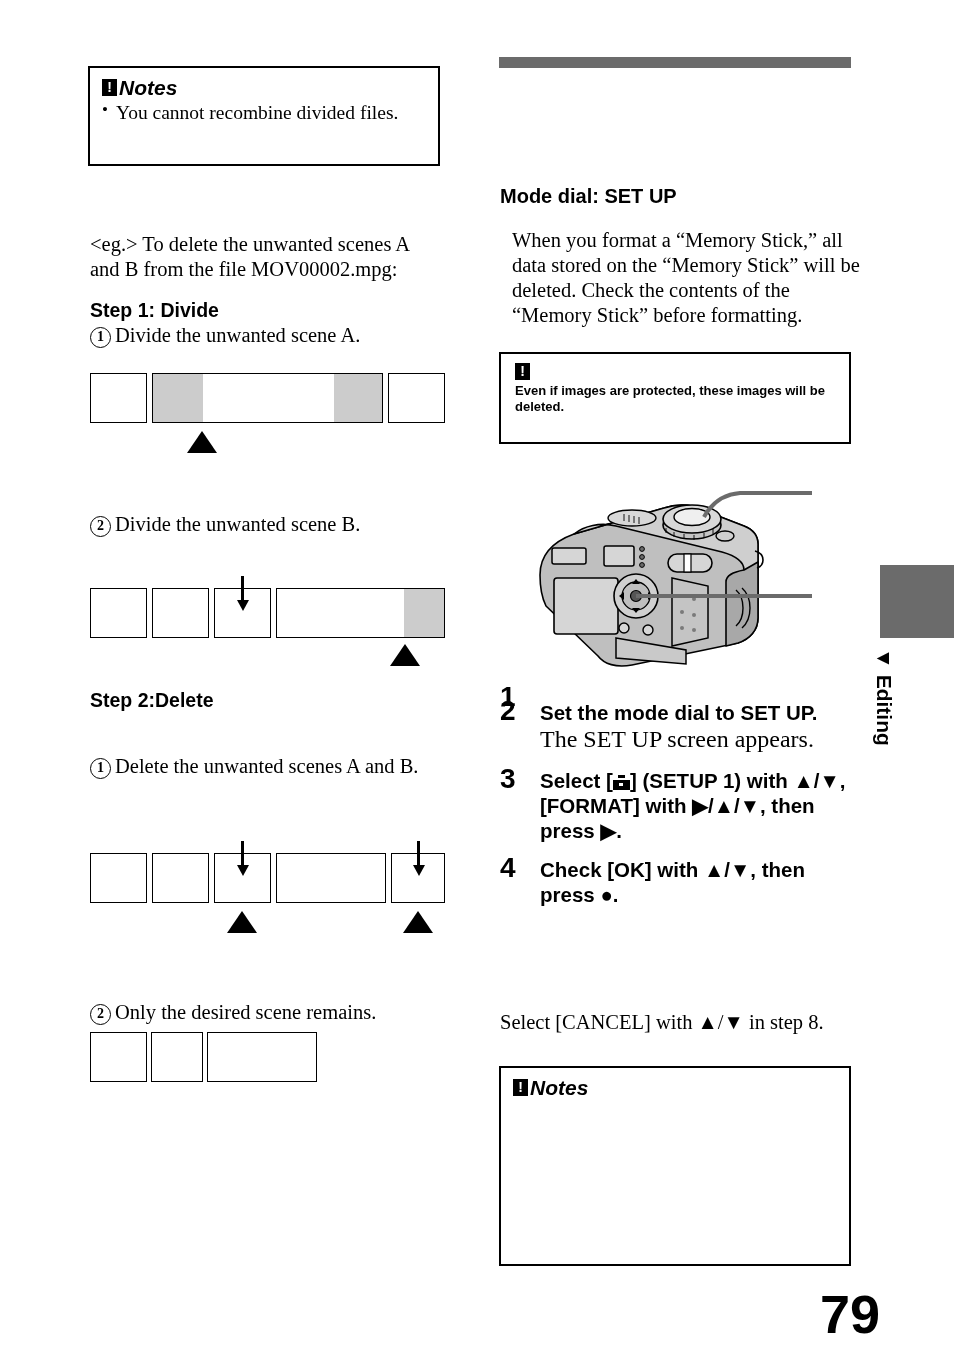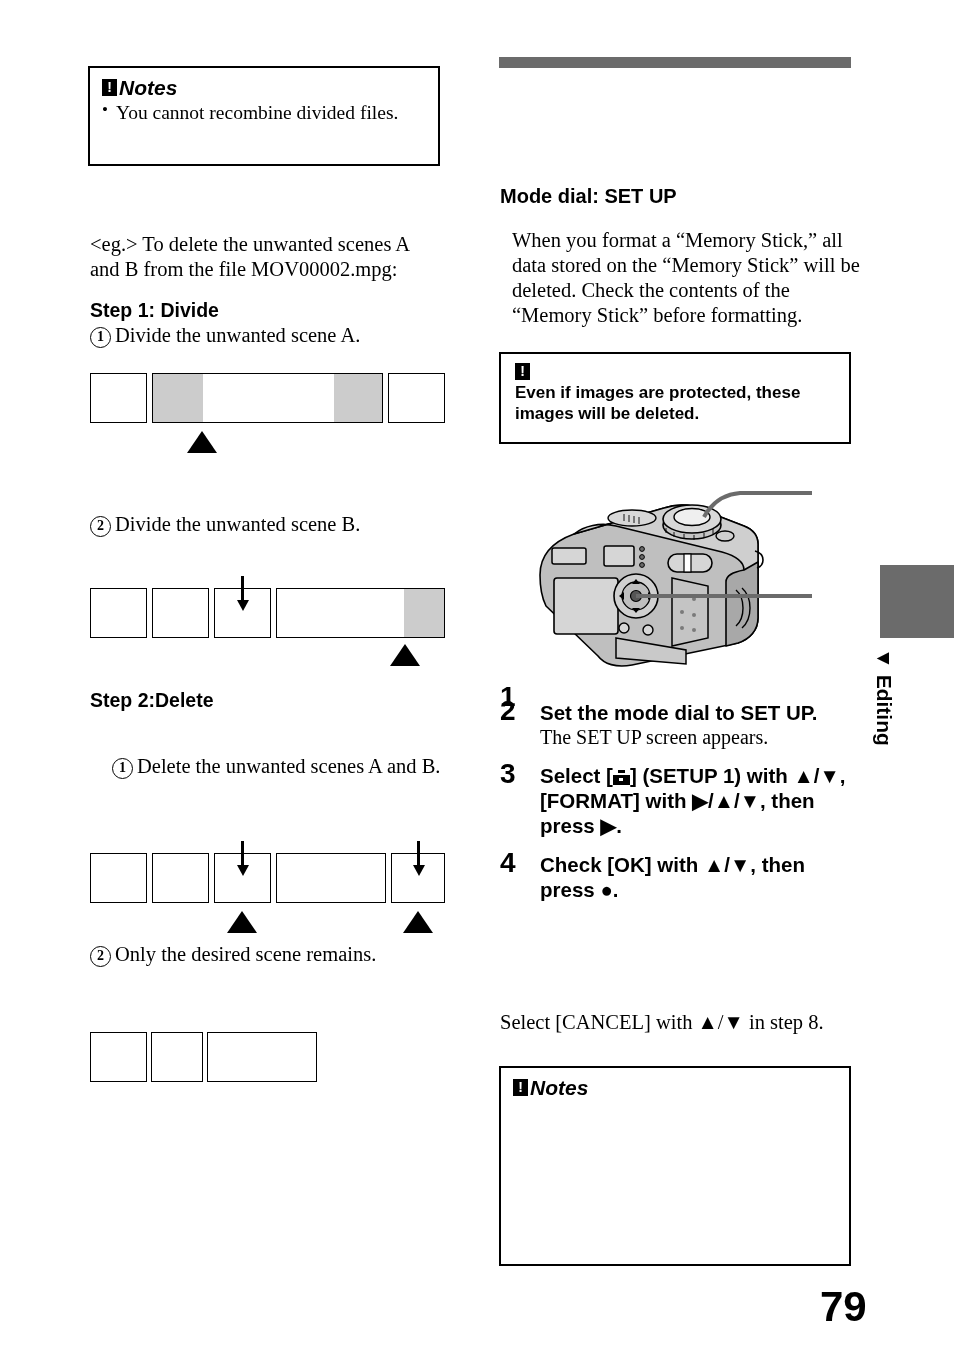--- a/index.html
+++ b/index.html
@@ -148,21 +148,21 @@
   }
   .step-main {
     font-family: "Liberation Sans", sans-serif;
     font-weight: bold;
     font-size: 20.5px;
     line-height: 1.22;
   }
   .step-sub {
     font-family: "Liberation Serif", serif;
     font-weight: normal;
-    font-size: 20px;
+    font-size: 24px;
     line-height: 1.2;
   }
 
   
   .setup-glyph {
     display: inline-block;
     position: relative;
     width: 17px; height: 15px;
     vertical-align: -2px;
   }
@@ -186,21 +186,21 @@
     font-weight: bold;
     font-size: 21px;
     white-space: nowrap;
     transform-origin: left top;
     transform: rotate(90deg);
   }
   .pagenum {
     position: absolute;
     font-family: "Liberation Sans", sans-serif;
     font-weight: bold;
-    font-size: 42px;
+    font-size: 54px;
   }
 </style>
 </head>
 <body>
 
 <div class="page">
 
   <div class="box" style="left:88px; top:66px; width:352px; height:100px; padding:8px 12px;">
     <div class="notes-title">
       <span class="bang">!</span>
@@ -240,57 +240,57 @@
     <div class="arrow-down" style="left:151px; top:-12px; height:26px;"></div>
     <div class="arrow-head" style="left:146.5px; top:12px;"></div>
     <div class="cell" style="left:186px; top:0px; width:169px; height:50px; overflow:hidden;">
       <div class="seg" style="right:0px; width:40px;"></div>
     </div>
     <div class="tri-up" style="left:300px; top:56px;"></div>
   </div>
 
   <div class="heading" style="left:90px; top:689px;">Step 2:Delete</div>
 
-  <div class="para" style="left:90px; top:754px; width:345px;margin-left:22px;">
+  <div class="para" style="left:90px; top:754px; width:345px;">
     <span class="circnum">1</span><span style="display:inline;">Delete the unwanted scenes A and B.</span>
   </div>
 
   <div class="strip" style="left:90px; top:853px; width:360px; height:95px;">
     <div class="cell" style="left:0px; top:0px; width:57px; height:50px;"></div>
     <div class="cell" style="left:62px; top:0px; width:57px; height:50px;"></div>
     <div class="cell" style="left:124px; top:0px; width:57px; height:50px;"></div>
     <div class="arrow-down" style="left:151px; top:-12px; height:26px;"></div>
     <div class="arrow-head" style="left:146.5px; top:12px;"></div>
     <div class="cell" style="left:186px; top:0px; width:110px; height:50px;"></div>
     <div class="cell" style="left:301px; top:0px; width:54px; height:50px;"></div>
     <div class="arrow-down" style="left:327px; top:-12px; height:26px;"></div>
     <div class="arrow-head" style="left:322.5px; top:12px;"></div>
     <div class="tri-up" style="left:137px; top:58px;"></div>
     <div class="tri-up" style="left:313px; top:58px;"></div>
   </div>
 
-  <div class="para" style="left:90px; top:942px; width:350px;">
+  <div class="para" style="left:90px; top:1000px; width:350px;">
     <span class="circnum">2</span><span>Only the desired scene remains.</span>
   </div>
 
   <div class="strip" style="left:90px; top:1032px; width:360px; height:55px;">
     <div class="cell" style="left:0px; top:0px; width:57px; height:50px;"></div>
     <div class="cell" style="left:61px; top:0px; width:52px; height:50px;"></div>
     <div class="cell" style="left:117px; top:0px; width:110px; height:50px;"></div>
   </div>
 
   <div class="topbar" style="left:499px; top:57px; width:352px; height:11px;"></div>
 
   <div class="heading" style="left:500px; top:185px; font-size:20px;">Mode dial: SET UP</div>
 
   <div class="para" style="left:492px; top:228px; width:352px;margin-left:20px;">When you format a “Memory Stick,” all data stored on the “Memory Stick” will be deleted. Check the contents of the “Memory Stick” before formatting.</div>
 
   <div class="box" style="left:499px; top:352px; width:352px; height:92px; padding:8px 14px;">
     <span class="bang">!</span>
-    <div style="font-family:'Liberation Sans',sans-serif; font-weight:bold; font-size:17px; line-height:1.22; margin-top:3px;">Even if images are protected, these images will be deleted.</div>
+    <div style="font-family:'Liberation Sans',sans-serif; font-weight:bold; font-size:13px; line-height:1.22; margin-top:3px;">Even if images are protected, these images will be deleted.</div>
   </div>
 
   <div style="position:absolute; left:512px; top:478px; width:300px; height:195px;">
     <svg viewBox="0 0 300 195" width="300" height="195">
       <g fill="#bfbfbf" stroke="#000" stroke-width="1.6" stroke-linejoin="round">
 
         <path d="M28 97 C28 78 40 64 62 56 L152 30 C164 26 178 26 188 31
                  L232 48 C242 52 246 58 246 66 L246 140
                  C246 152 238 161 226 165 L120 187 C104 190 92 186 86 178
                  L34 128 C30 120 28 110 28 97 Z"></path>

